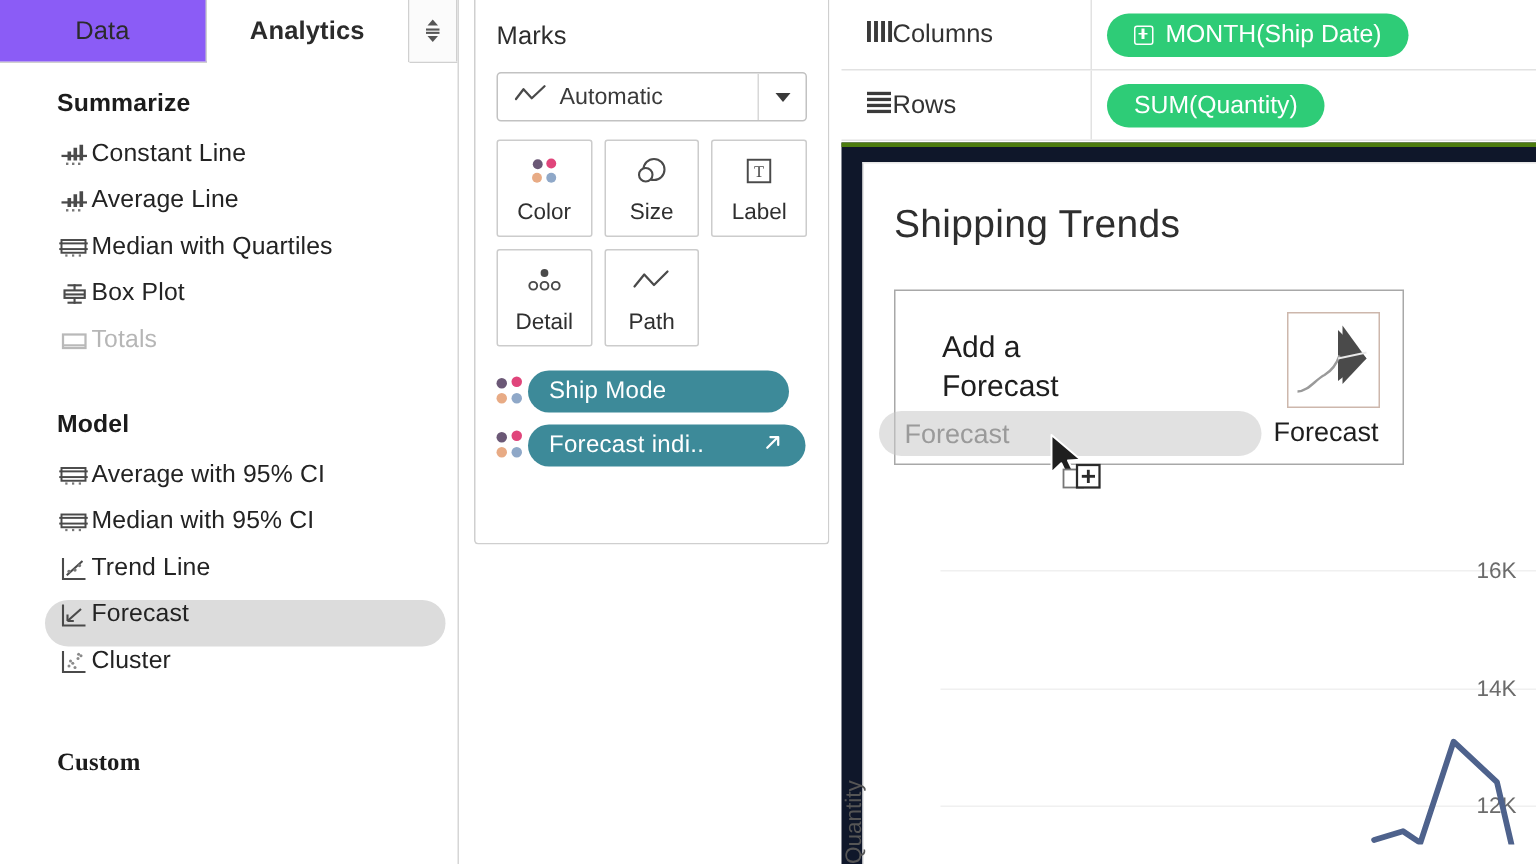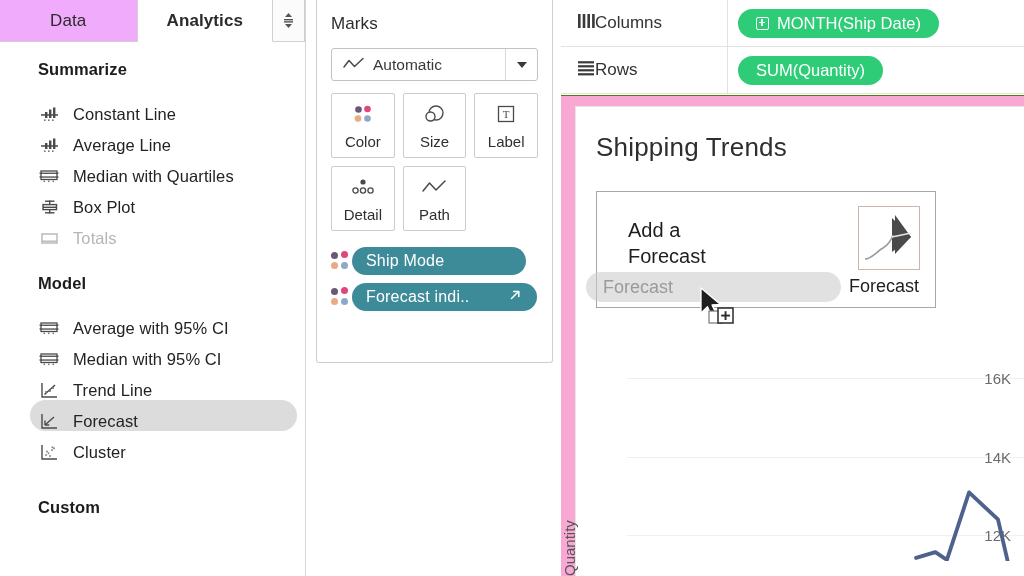--- a/index.html
+++ b/index.html
@@ -17,41 +17,41 @@
     position: absolute; left: 0; top: 0; width: 306px; height: 576px;
     background: #fff; border-right: 1px solid #d6d6d6;
   }
   #pane-tabs {
     position: relative; height: 42px; display: flex; align-items: stretch;
     border-bottom: 1px solid #d0d0d0; background: #fbfbfb;
   }
   .pane-tab {
     display: flex; align-items: center; justify-content: center;
     font-size: 17px; color: #2b2b2b; letter-spacing: .1px;
-    border-right: 1px solid #d0d0d0; background: #f0abfc;
+    border-right: 1px solid #d0d0d0; background: #8b5cf6;
     cursor: pointer; user-select: none;
   }
   .pane-tab.t-data { width: 138px; }
   .pane-tab.t-analytics { width: 136px; background:#fff; font-weight: 700; border-bottom: 1px solid #fff; margin-bottom:-1px; }
   #pane-sort {
     width: 32px; display:flex; align-items:center; justify-content:center;
     border-right: 1px solid #d0d0d0; background:#fbfbfb; cursor:pointer;
   }
   #pane-sort svg { display:block; }
 
   #analytics-body { padding: 18px 0 0 12px; }
   .section-title {
     font-size: 16.5px; font-weight: 700; color: #1c1c1c;
     padding: 0 0 0 26px; margin-bottom: 14px; letter-spacing: .1px;
   }
   .section-title.model { margin-top: 26px; }
-  .section-title.custom { margin-top: 36px; margin-bottom: 0; }
+  .section-title.custom { margin-top: 36px; margin-bottom: 0; font-family: Liberation Serif, serif; }
   .an-list { list-style: none; }
   .an-item {
-    display: flex; align-items: flex-end; gap: 13px;
+    display: flex; align-items: flex-start; gap: 1px;
     height: 31px; padding: 0 14px 0 26px; margin: 0 8px 0 0;
     cursor: pointer; border-radius: 16px;
   }
   .an-item .an-ico {
     width: 22px; height: 20px; flex: 0 0 22px;
     display: flex; align-items: center; justify-content: center;
   }
   .an-item .an-lbl {
     font-size: 16.5px; color: #232323; letter-spacing: .1px; white-space: nowrap;
   }
@@ -124,21 +124,21 @@
     padding: 0 18px; cursor: pointer; white-space: nowrap;
   }
   .plusbox { width:13px;height:13px;border:1.5px solid #fff;border-radius:2px;position:relative;flex:0 0 13px; }
   .plusbox:before,.plusbox:after{content:"";position:absolute;background:#fff;}
   .plusbox:before{left:4.2px;top:1.6px;width:1.6px;height:6.6px;}
   .plusbox:after{top:4.2px;left:1.6px;height:1.6px;width:6.6px;}
 
   
   #viz {
     position: absolute; left: 561px; top: 95px; width: 463px; height: 481px;
-    background: #f9a8d4; border-top: 1px solid #4d7c0f;
+    background: #0f172a; border-top: 3px solid #4d7c0f;
   }
   #viz-inner { position:absolute; left: 14px; top: 10px; right: 0; bottom: 0;
     border-left: 1px solid #e6e6e6; border-top: 1px solid #e6e6e6; background:#fff; }
   #viz-title {
     position: absolute; left: 20px; top: 25px;
     font-size: 26px; color: #2e2e2e; font-weight: 400; letter-spacing: .2px;
   }
 
   
   #drop-target {

